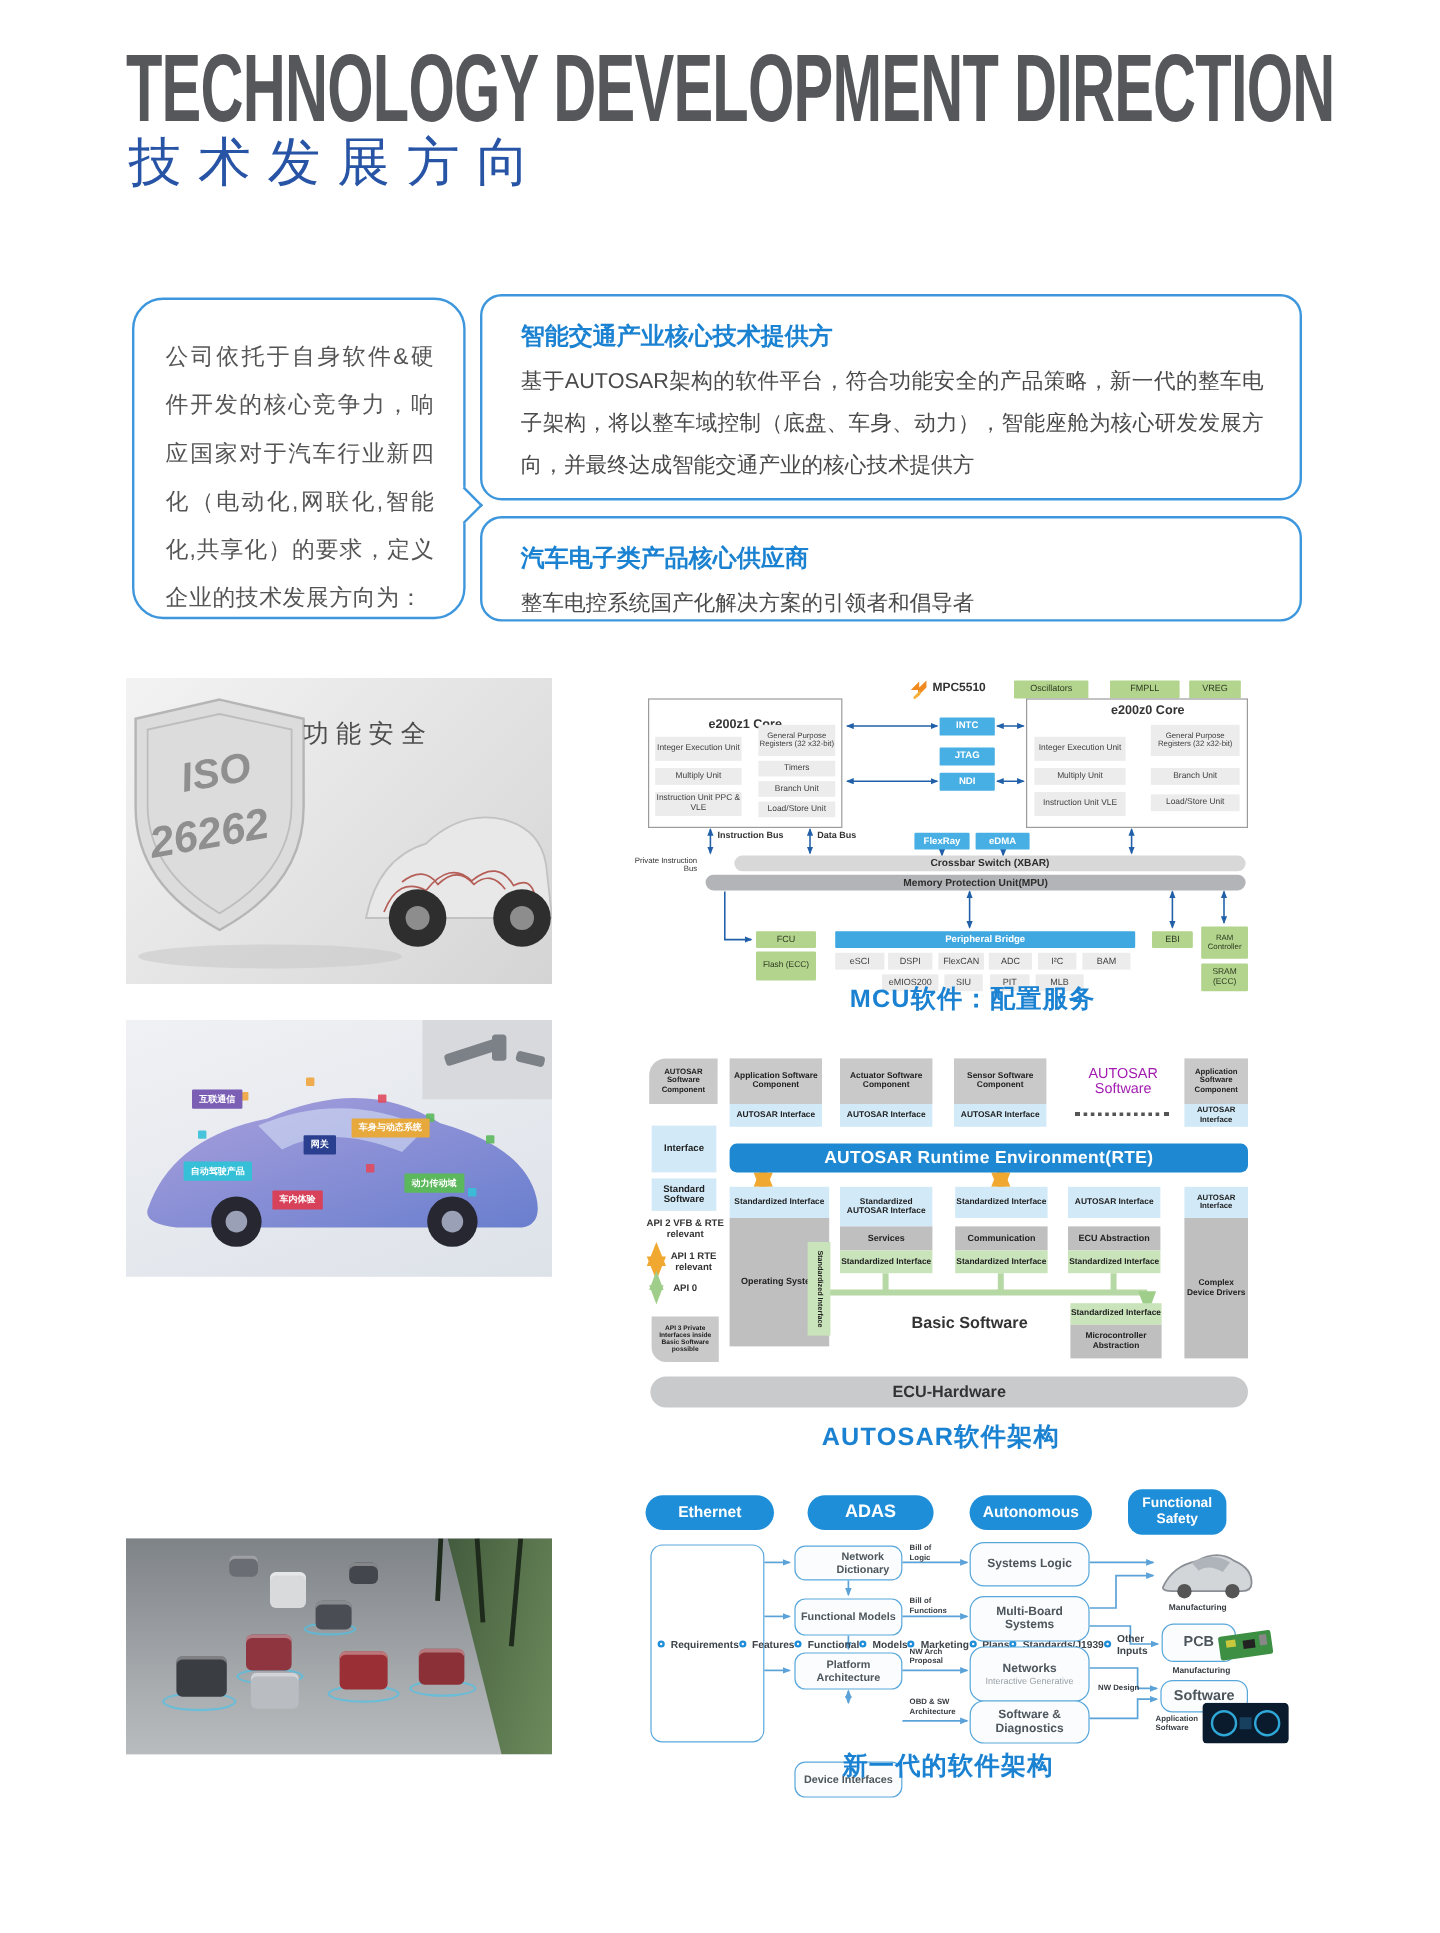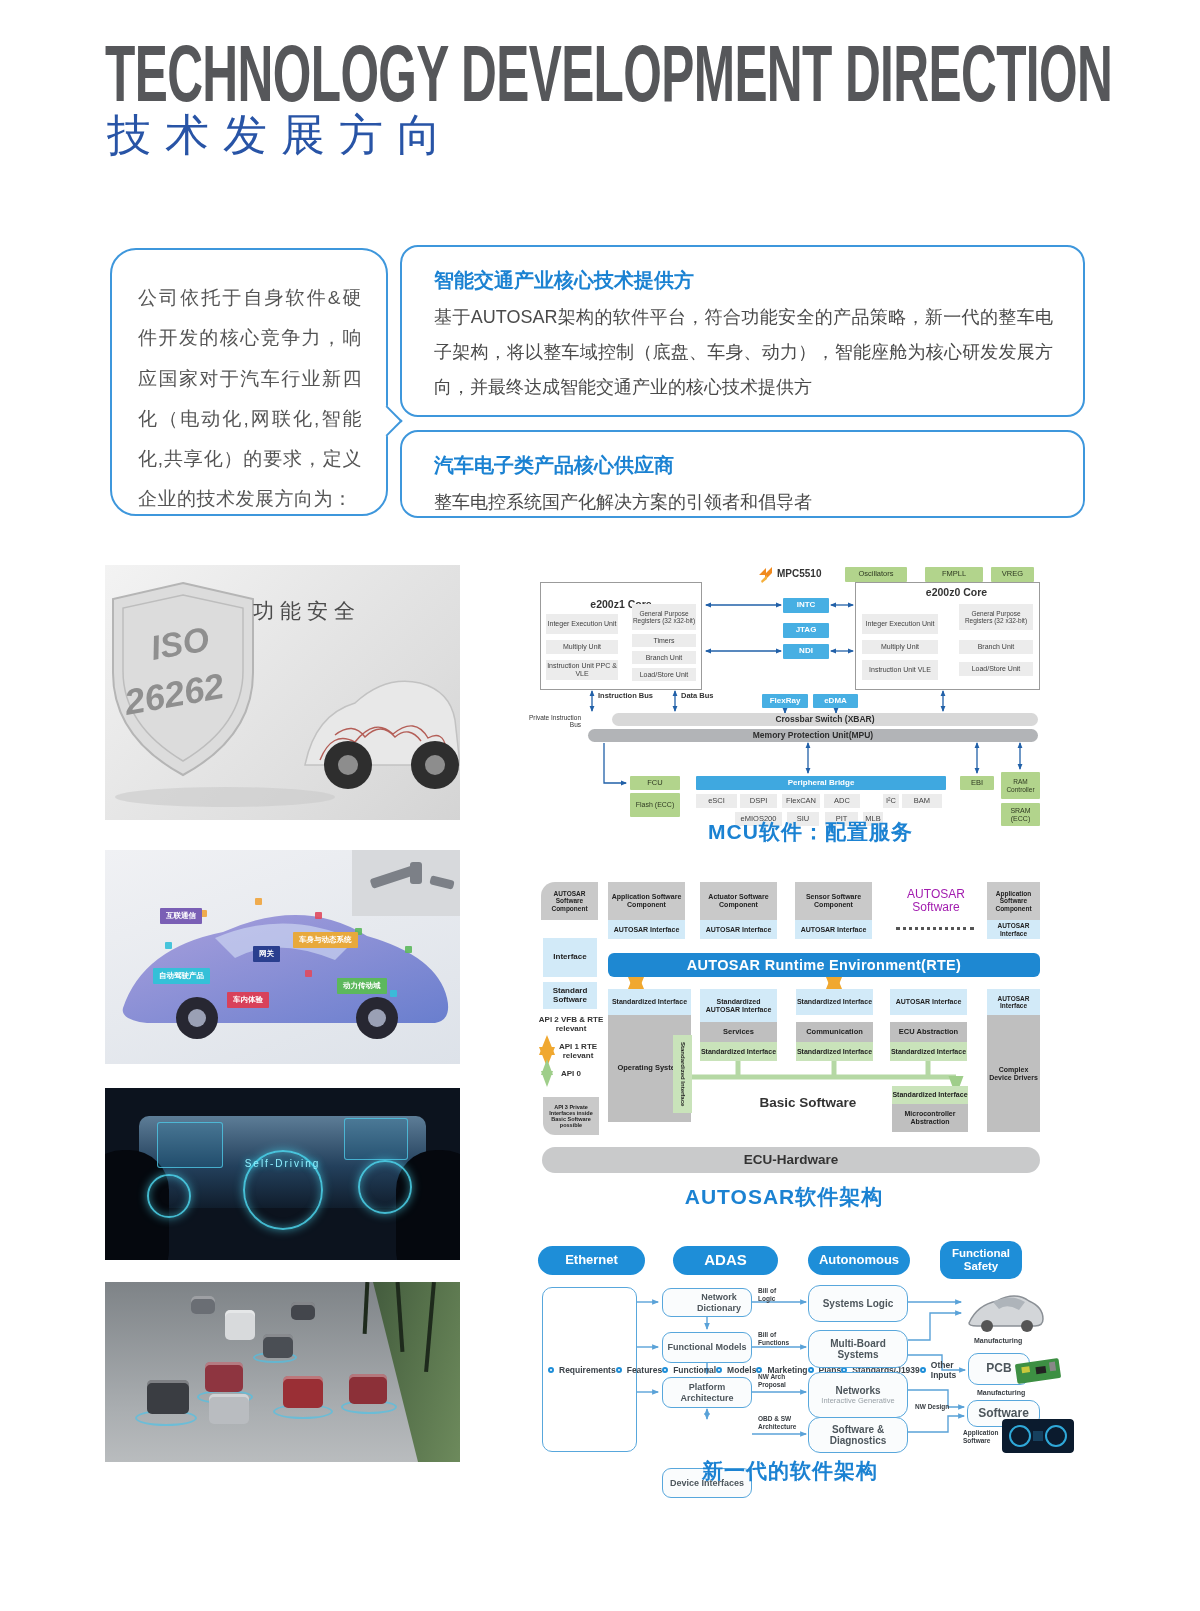--- a/index.html
+++ b/index.html
@@ -154,31 +154,20 @@
     <span class="sq" style="left:285px;top:140px;background:#35c0d8;"></span>
     <span class="sq" style="left:200px;top:120px;background:#e04a5e;"></span>
     <span class="tag" style="left:55px;top:58px;background:#7a5fb5;">互联通信</span>
     <span class="tag" style="left:148px;top:96px;background:#2a3f8f;">网关</span>
     <span class="tag" style="left:188px;top:82px;background:#e8a93c;">车身与动态系统</span>
     <span class="tag" style="left:48px;top:118px;background:#35c0d8;">自动驾驶产品</span>
     <span class="tag" style="left:122px;top:142px;background:#d8415a;">车内体验</span>
     <span class="tag" style="left:232px;top:128px;background:#5cb85c;">动力传动域</span>
   </div>
 
-  <div class="photo p3">
-    <div class="winsh"></div>
-    <div class="seat" style="left:-22px;"></div>
-    <div class="seat" style="right:-22px;"></div>
-    <div class="hudpanel" style="left:52px;top:34px;width:66px;height:46px;"></div>
-    <div class="hudpanel" style="right:52px;top:30px;width:64px;height:42px;"></div>
-    <div class="ring" style="left:138px;top:62px;width:80px;height:80px;"></div>
-    <div class="ring" style="left:42px;top:86px;width:44px;height:44px;"></div>
-    <div class="ring" style="right:48px;top:72px;width:54px;height:54px;"></div>
-    <div class="selfdrv">Self-Driving</div>
-  </div>
 
   <div class="photo p4">
     <div class="green-band"></div>
     <div class="trunk" style="right:28px;top:0;height:90px;transform:rotate(5deg);"></div>
     <div class="trunk" style="right:58px;top:0;height:70px;transform:rotate(-4deg);"></div>
     <div class="trunk" style="right:92px;top:0;height:52px;transform:rotate(3deg);"></div>
     <div class="vring" style="left:30px;top:128px;width:62px;height:16px;"></div>
     <div class="vring" style="left:92px;top:108px;width:56px;height:14px;"></div>
     <div class="vring" style="left:168px;top:122px;width:60px;height:15px;"></div>
     <div class="vring" style="left:236px;top:118px;width:56px;height:14px;"></div>
@@ -268,26 +257,26 @@
     <div class="abs busbar" style="left:87px;top:151px;width:426px;height:13px;background:#d8d8d8;">Crossbar Switch (XBAR)</div>
     <div class="abs busbar" style="left:63px;top:167px;width:450px;height:13px;background:#b2b4b7;">Memory Protection Unit(MPU)</div>
 
     <div class="abs gb" style="left:105px;top:214px;width:50px;height:14px;">FCU</div>
     <div class="abs gb" style="left:105px;top:231px;width:50px;height:24px;font-size:7px;">Flash (ECC)</div>
     <div class="abs bb" style="left:171px;top:214px;width:250px;height:14px;background:#3fa8e0;">Peripheral Bridge</div>
     <div class="abs gr" style="left:171px;top:232px;width:41px;height:14px;">eSCI</div>
     <div class="abs gr" style="left:215px;top:232px;width:37px;height:14px;">DSPI</div>
     <div class="abs gr" style="left:257px;top:232px;width:38px;height:14px;">FlexCAN</div>
     <div class="abs gr" style="left:299px;top:232px;width:36px;height:14px;">ADC</div>
-    <div class="abs gr" style="left:358px;top:232px;width:16px;height:14px;">I²C</div>
+    <div class="abs gr" style="left:340px;top:232px;width:32px;height:14px;">I²C</div>
     <div class="abs gr" style="left:377px;top:232px;width:40px;height:14px;">BAM</div>
     <div class="abs gr" style="left:210px;top:250px;width:47px;height:14px;">eMIOS200</div>
     <div class="abs gr" style="left:262px;top:250px;width:32px;height:14px;">SIU</div>
     <div class="abs gr" style="left:300px;top:250px;width:33px;height:14px;">PIT</div>
-    <div class="abs gr" style="left:338px;top:250px;width:20px;height:14px;">MLB</div>
+    <div class="abs gr" style="left:338px;top:250px;width:40px;height:14px;">MLB</div>
     <div class="abs gb" style="left:435px;top:214px;width:34px;height:14px;">EBI</div>
     <div class="abs gb" style="left:476px;top:210px;width:39px;height:27px;font-size:6.5px;">RAM Controller</div>
     <div class="abs gb" style="left:476px;top:241px;width:39px;height:23px;font-size:7px;">SRAM (ECC)</div>
   </div>
   <div class="cap" style="left:553px;top:818px;width:515px;">MCU软件：配置服务</div>
 
   <div class="dg" style="left:528px;top:855px;width:512px;height:322px;">
     <svg class="lines" width="512" height="322">
       <defs>
         <marker id="ao" markerWidth="5" markerHeight="6" refX="2.5" refY="2" orient="auto-start-reverse">

